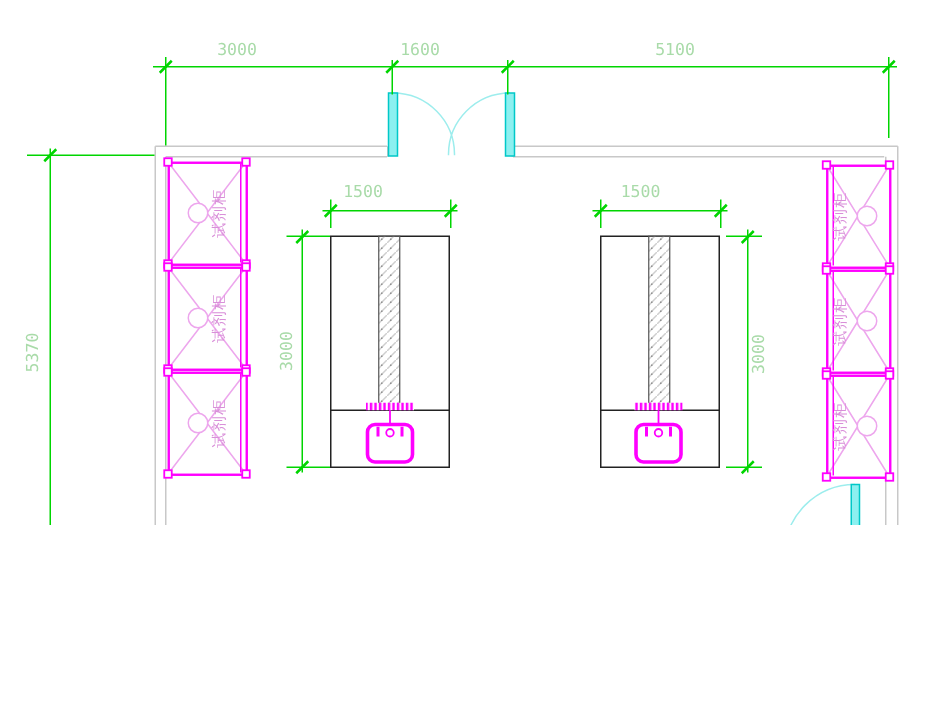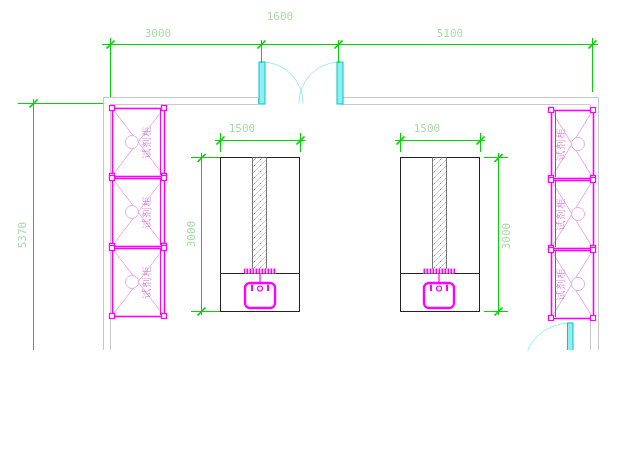--- a/index.html
+++ b/index.html
@@ -162,21 +162,21 @@
           <circle cx="578" cy="284" r="6.5" fill="#ffffff" stroke="#eda6ed" stroke-width="1"></circle>
           <rect x="548.5" y="247.5" width="5" height="5" fill="#ffffff" stroke="#ff00ff" stroke-width="1.2"></rect>
           <rect x="590.5" y="247.5" width="5" height="5" fill="#ffffff" stroke="#ff00ff" stroke-width="1.2"></rect>
           <rect x="548.5" y="315.5" width="5" height="5" fill="#ffffff" stroke="#ff00ff" stroke-width="1.2"></rect>
           <rect x="590.5" y="315.5" width="5" height="5" fill="#ffffff" stroke="#ff00ff" stroke-width="1.2"></rect>
         </g>
       </g>
   </svg>
 
   <div class="label" style="left:158px;top:33px;">3000</div>
-  <div class="label" style="left:280px;top:16px;">1600</div>
+  <div class="label" style="left:280px;top:33px;">1600</div>
   <div class="label" style="left:450px;top:33px;">5100</div>
   <div class="label rot" style="left:22px;top:235px;">5370</div>
 
   <div class="label" style="left:242px;top:128px;">1500</div>
   <div class="label rot" style="left:191px;top:234px;">3000</div>
 
   <div class="label" style="left:427px;top:128px;">1500</div>
   <div class="label rot" style="left:506px;top:236px;">3000</div>
 
 

